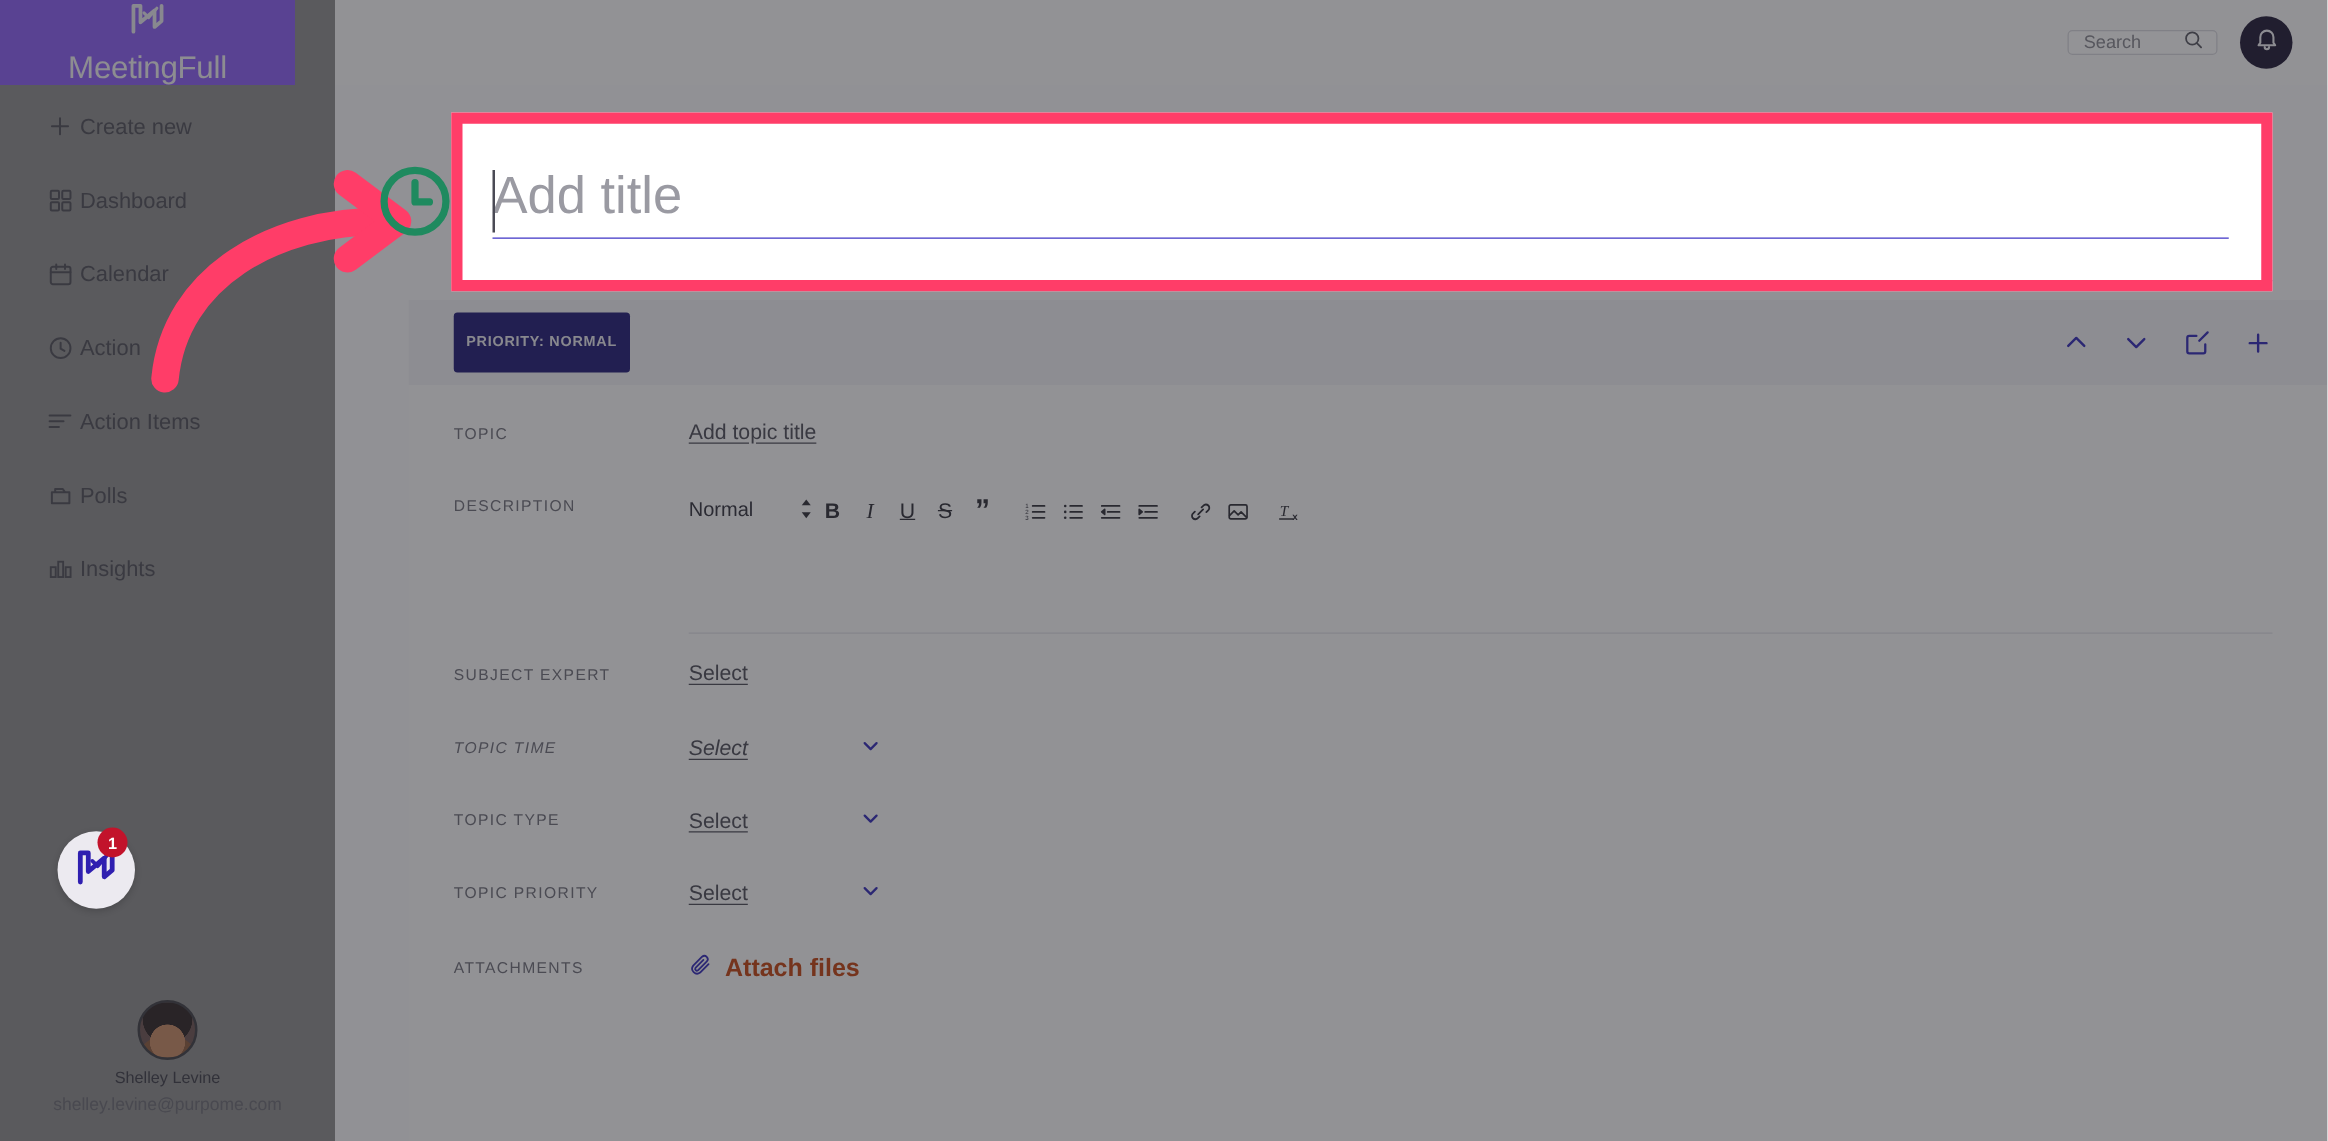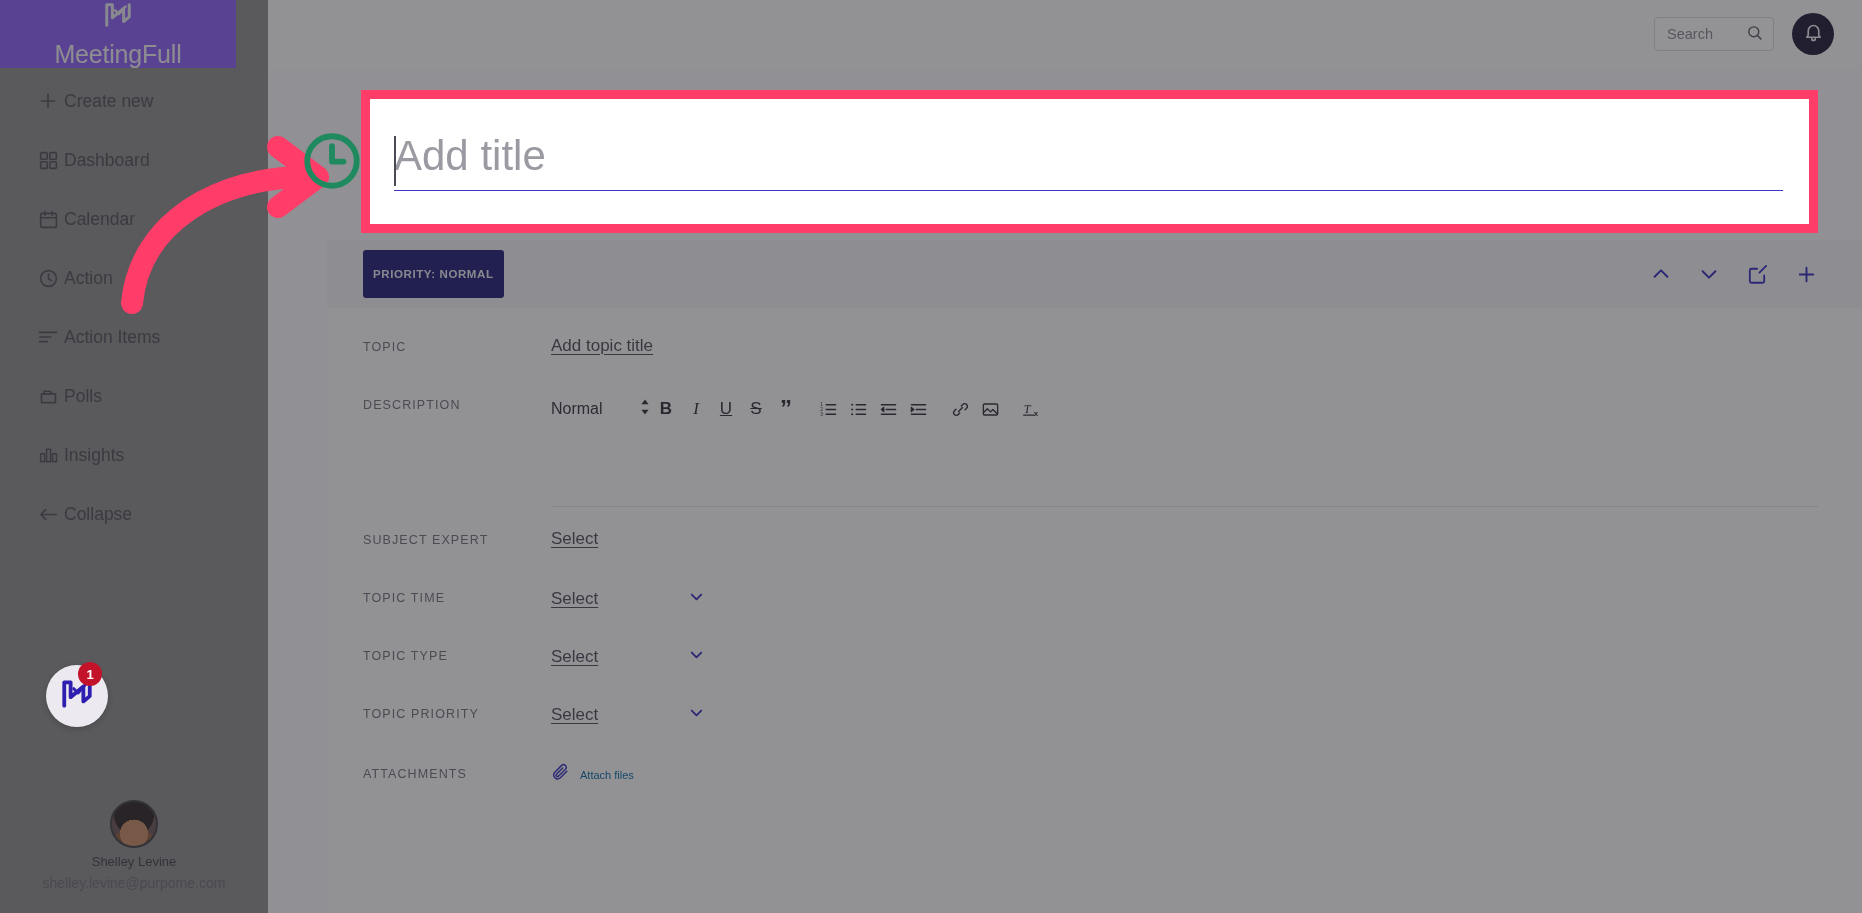--- a/index.html
+++ b/index.html
@@ -58,21 +58,21 @@
   .user-mail { font-size:14px; color:#6a6a72; }
 
   
   .topbar {
     position:absolute; left:268px; top:0; right:0; height:68px;
     background:#fdfdfd;
     display:flex; align-items:center; justify-content:flex-end; gap:18px;
     padding-right:28px;
   }
   .search {
-    width:120px; height:34px; border:1px solid #d8d8de; border-radius:4px;
+    width:120px; height:20px; border:1px solid #d8d8de; border-radius:4px;
     display:flex; align-items:center; padding:0 10px 0 12px; gap:6px;
     background:#fff;
   }
   .search input {
     border:0; outline:0; flex:1; font-size:14.5px; color:#3b3b45;
     font-family:"Liberation Sans", sans-serif; background:transparent; min-width:0;
   }
   .search input::placeholder { color:#86868e; }
   .bell {
     width:42px; height:42px; border-radius:50%; background:#1b1430;
@@ -133,21 +133,21 @@
   .tb-style .updown { margin-left:auto; }
   .tb-btn {
     width:30px; height:30px; display:flex; align-items:center; justify-content:center;
     cursor:pointer; color:#2a2a33; font-size:17px;
   }
   .tb-gap { width:12px; }
   .editor-body { height:82px; }
   .divider { height:1px; background:#e2e2e8; margin:0 0 0 0; }
 
   .attach { display:flex; align-items:center; gap:10px; cursor:pointer; }
-  .attach-text { font-size:11px; color:#0369a1; }
+  .attach-text { font-size:20px; color:#c2410c;font-weight:bold; }
 
   
   .dim {
     position:absolute; inset:0; background:rgba(40,40,45,0.50);
     pointer-events:none;
   }
 
   
   .hl-box {
     position:absolute; left:361px; top:90px; width:1457px; height:143px;
@@ -264,28 +264,20 @@
           <span class="nav-ico">
             <svg width="21" height="21" viewBox="0 0 24 24" fill="none" stroke="#4c4c55" stroke-width="1.7">
               <rect x="3" y="10" width="4.5" height="9"></rect>
               <rect x="9.8" y="5" width="4.5" height="14"></rect>
               <rect x="16.6" y="10" width="4.5" height="9"></rect>
             </svg>
           </span>
           <span>Insights</span>
         </div>
 
-        <div class="nav-item">
-          <span class="nav-ico">
-            <svg width="23" height="23" viewBox="0 0 24 24" fill="none" stroke="#4c4c55" stroke-width="1.8" stroke-linecap="round" stroke-linejoin="round">
-              <path d="M20 12H4M9 7l-5 5 5 5"></path>
-            </svg>
-          </span>
-          <span>Collapse</span>
-        </div>
       </nav>
 
       <div class="userbox">
         <div class="avatar"></div>
         <div class="user-name">Shelley Levine</div>
         <div class="user-mail">shelley.levine@purpome.com</div>
       </div>
     </aside>
 
     <header class="topbar">
@@ -437,21 +429,21 @@
             </div>
           </div>
 
           <div class="frow" style="margin-top:22px;">
             <div class="flabel">SUBJECT EXPERT</div>
             <div class="fval">
               <span class="link-underline">Select</span>
             </div>
           </div>
 
-          <div class="frow" style="margin-top:16px;">
+          <div class="frow" style="margin-top:16px;font-style:italic;">
             <div class="flabel">TOPIC TIME</div>
             <div class="fval">
               <div class="select-wrap">
                 <span class="link-underline">Select</span>
                 <span class="chev-blue">
                   <svg width="19" height="19" viewBox="0 0 24 24" fill="none" stroke="#2f27b8" stroke-width="2.3" stroke-linecap="round" stroke-linejoin="round">
                       <path d="M6 9.5l6 6 6-6"></path>
                     </svg>
                 </span>
               </div>

